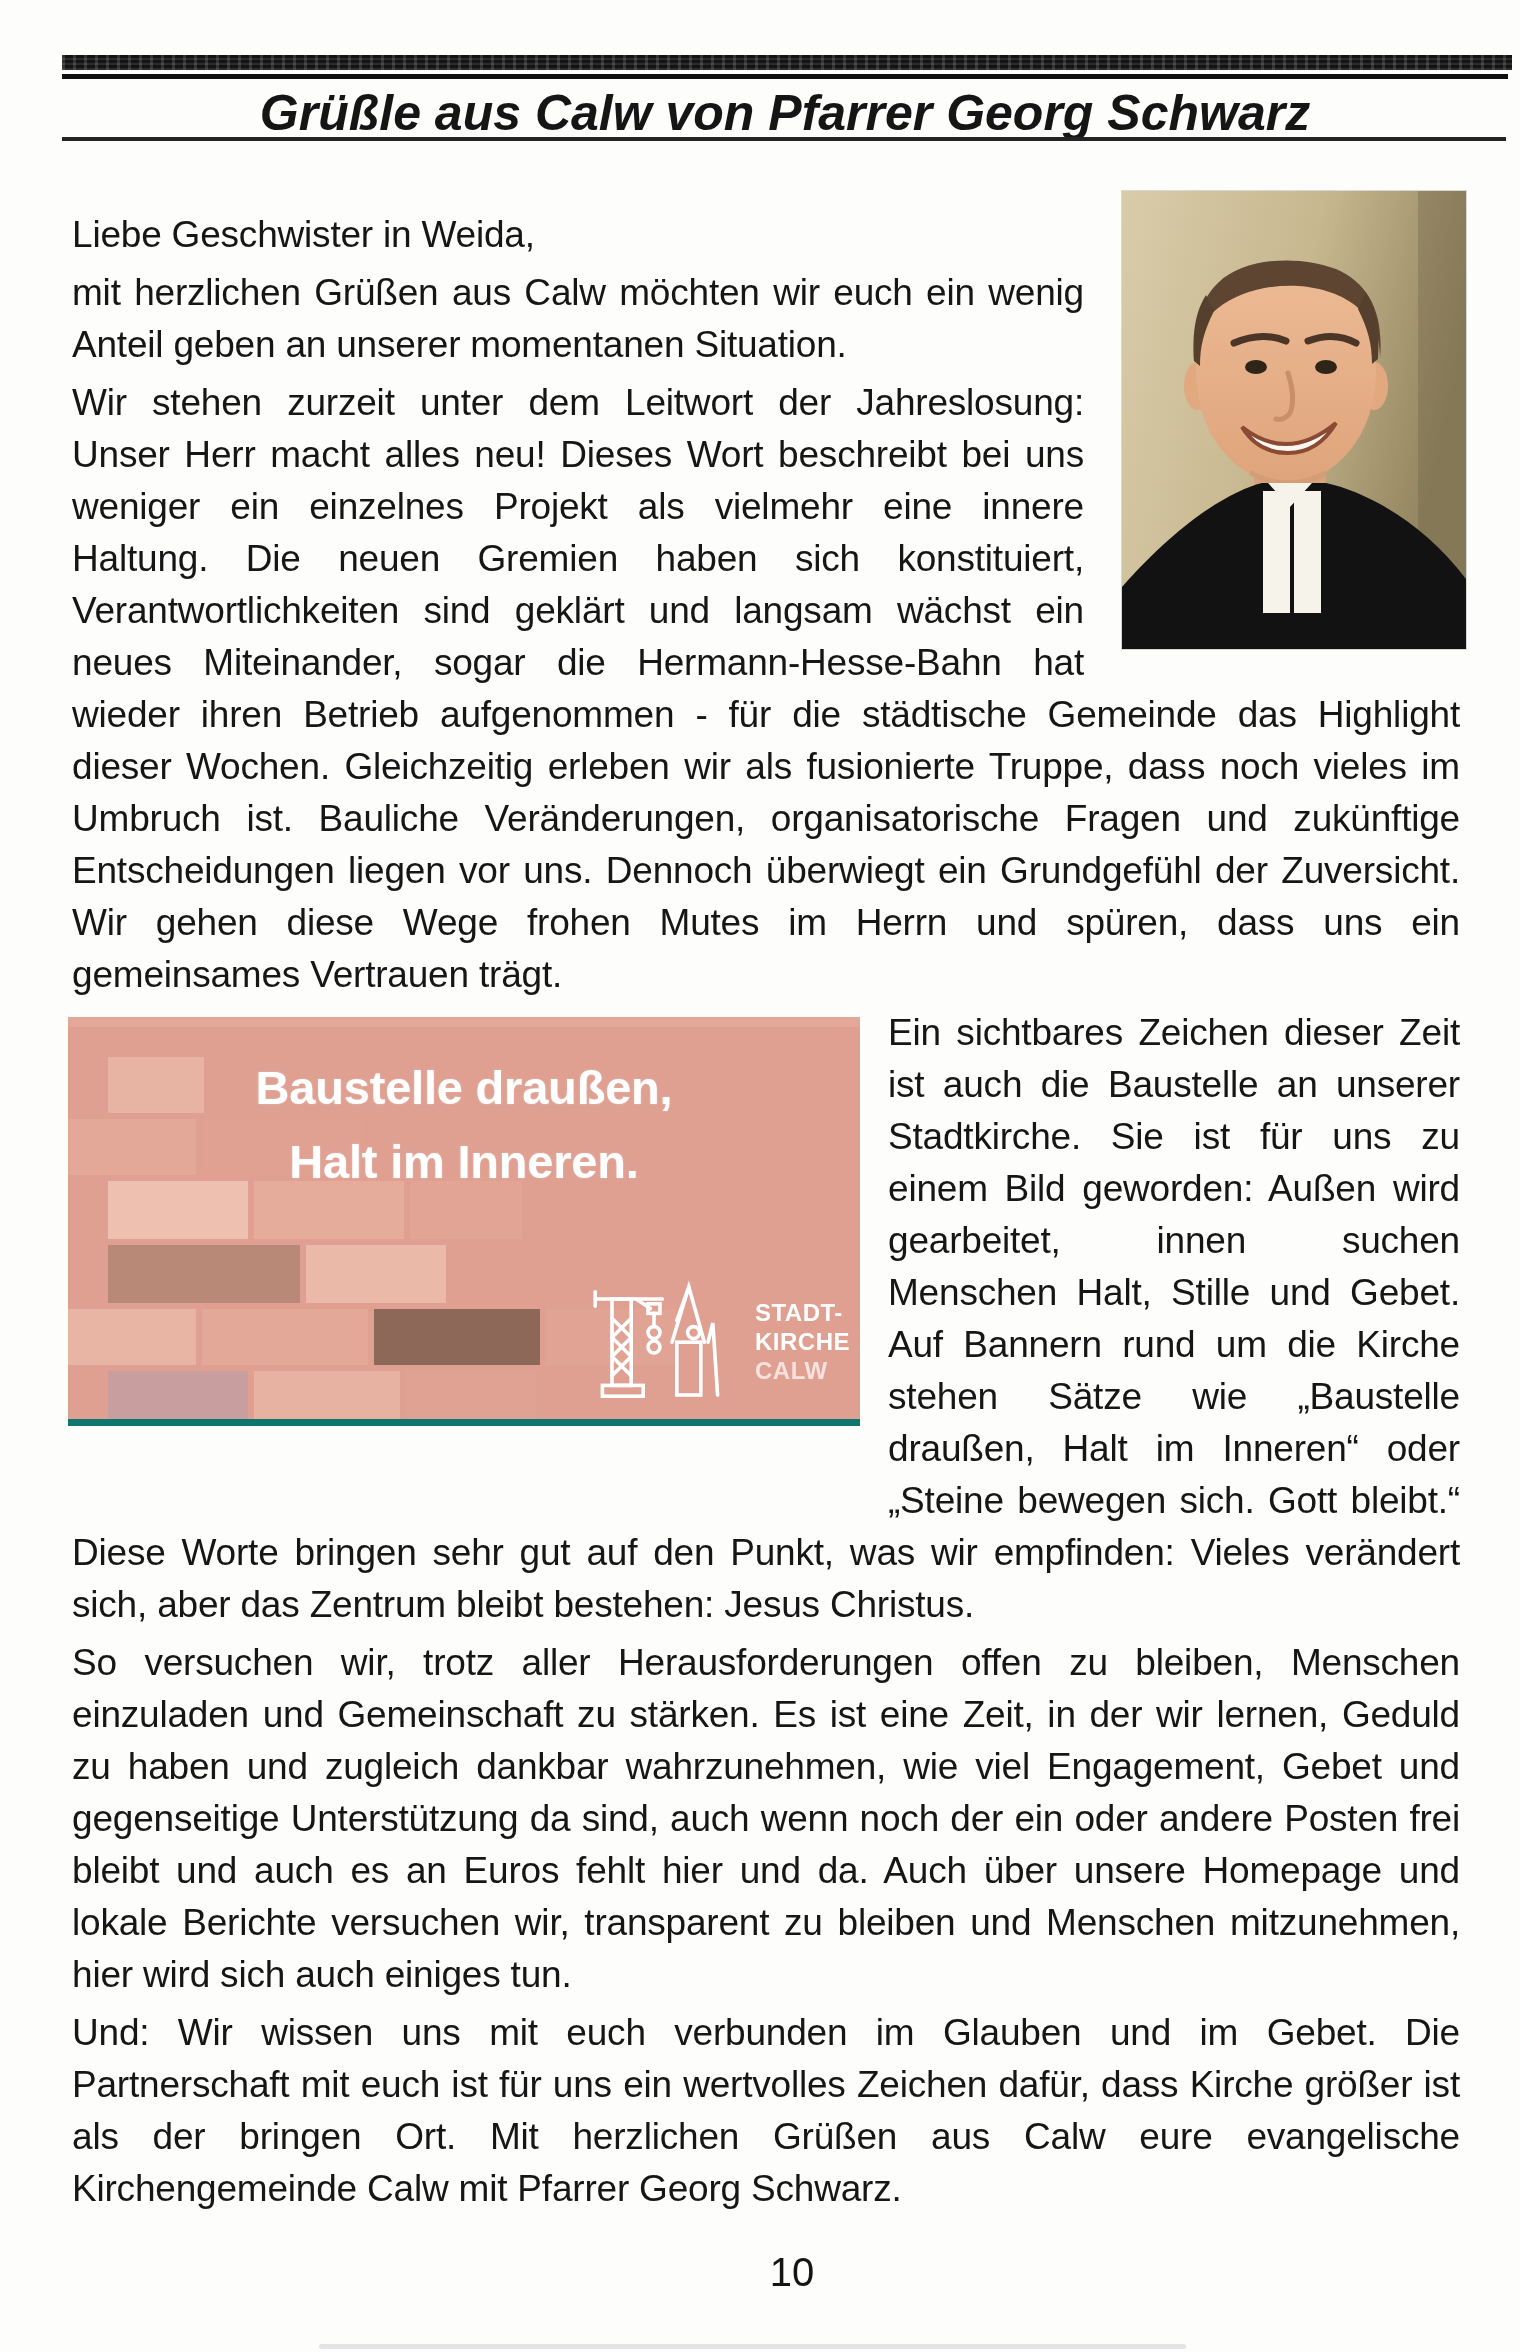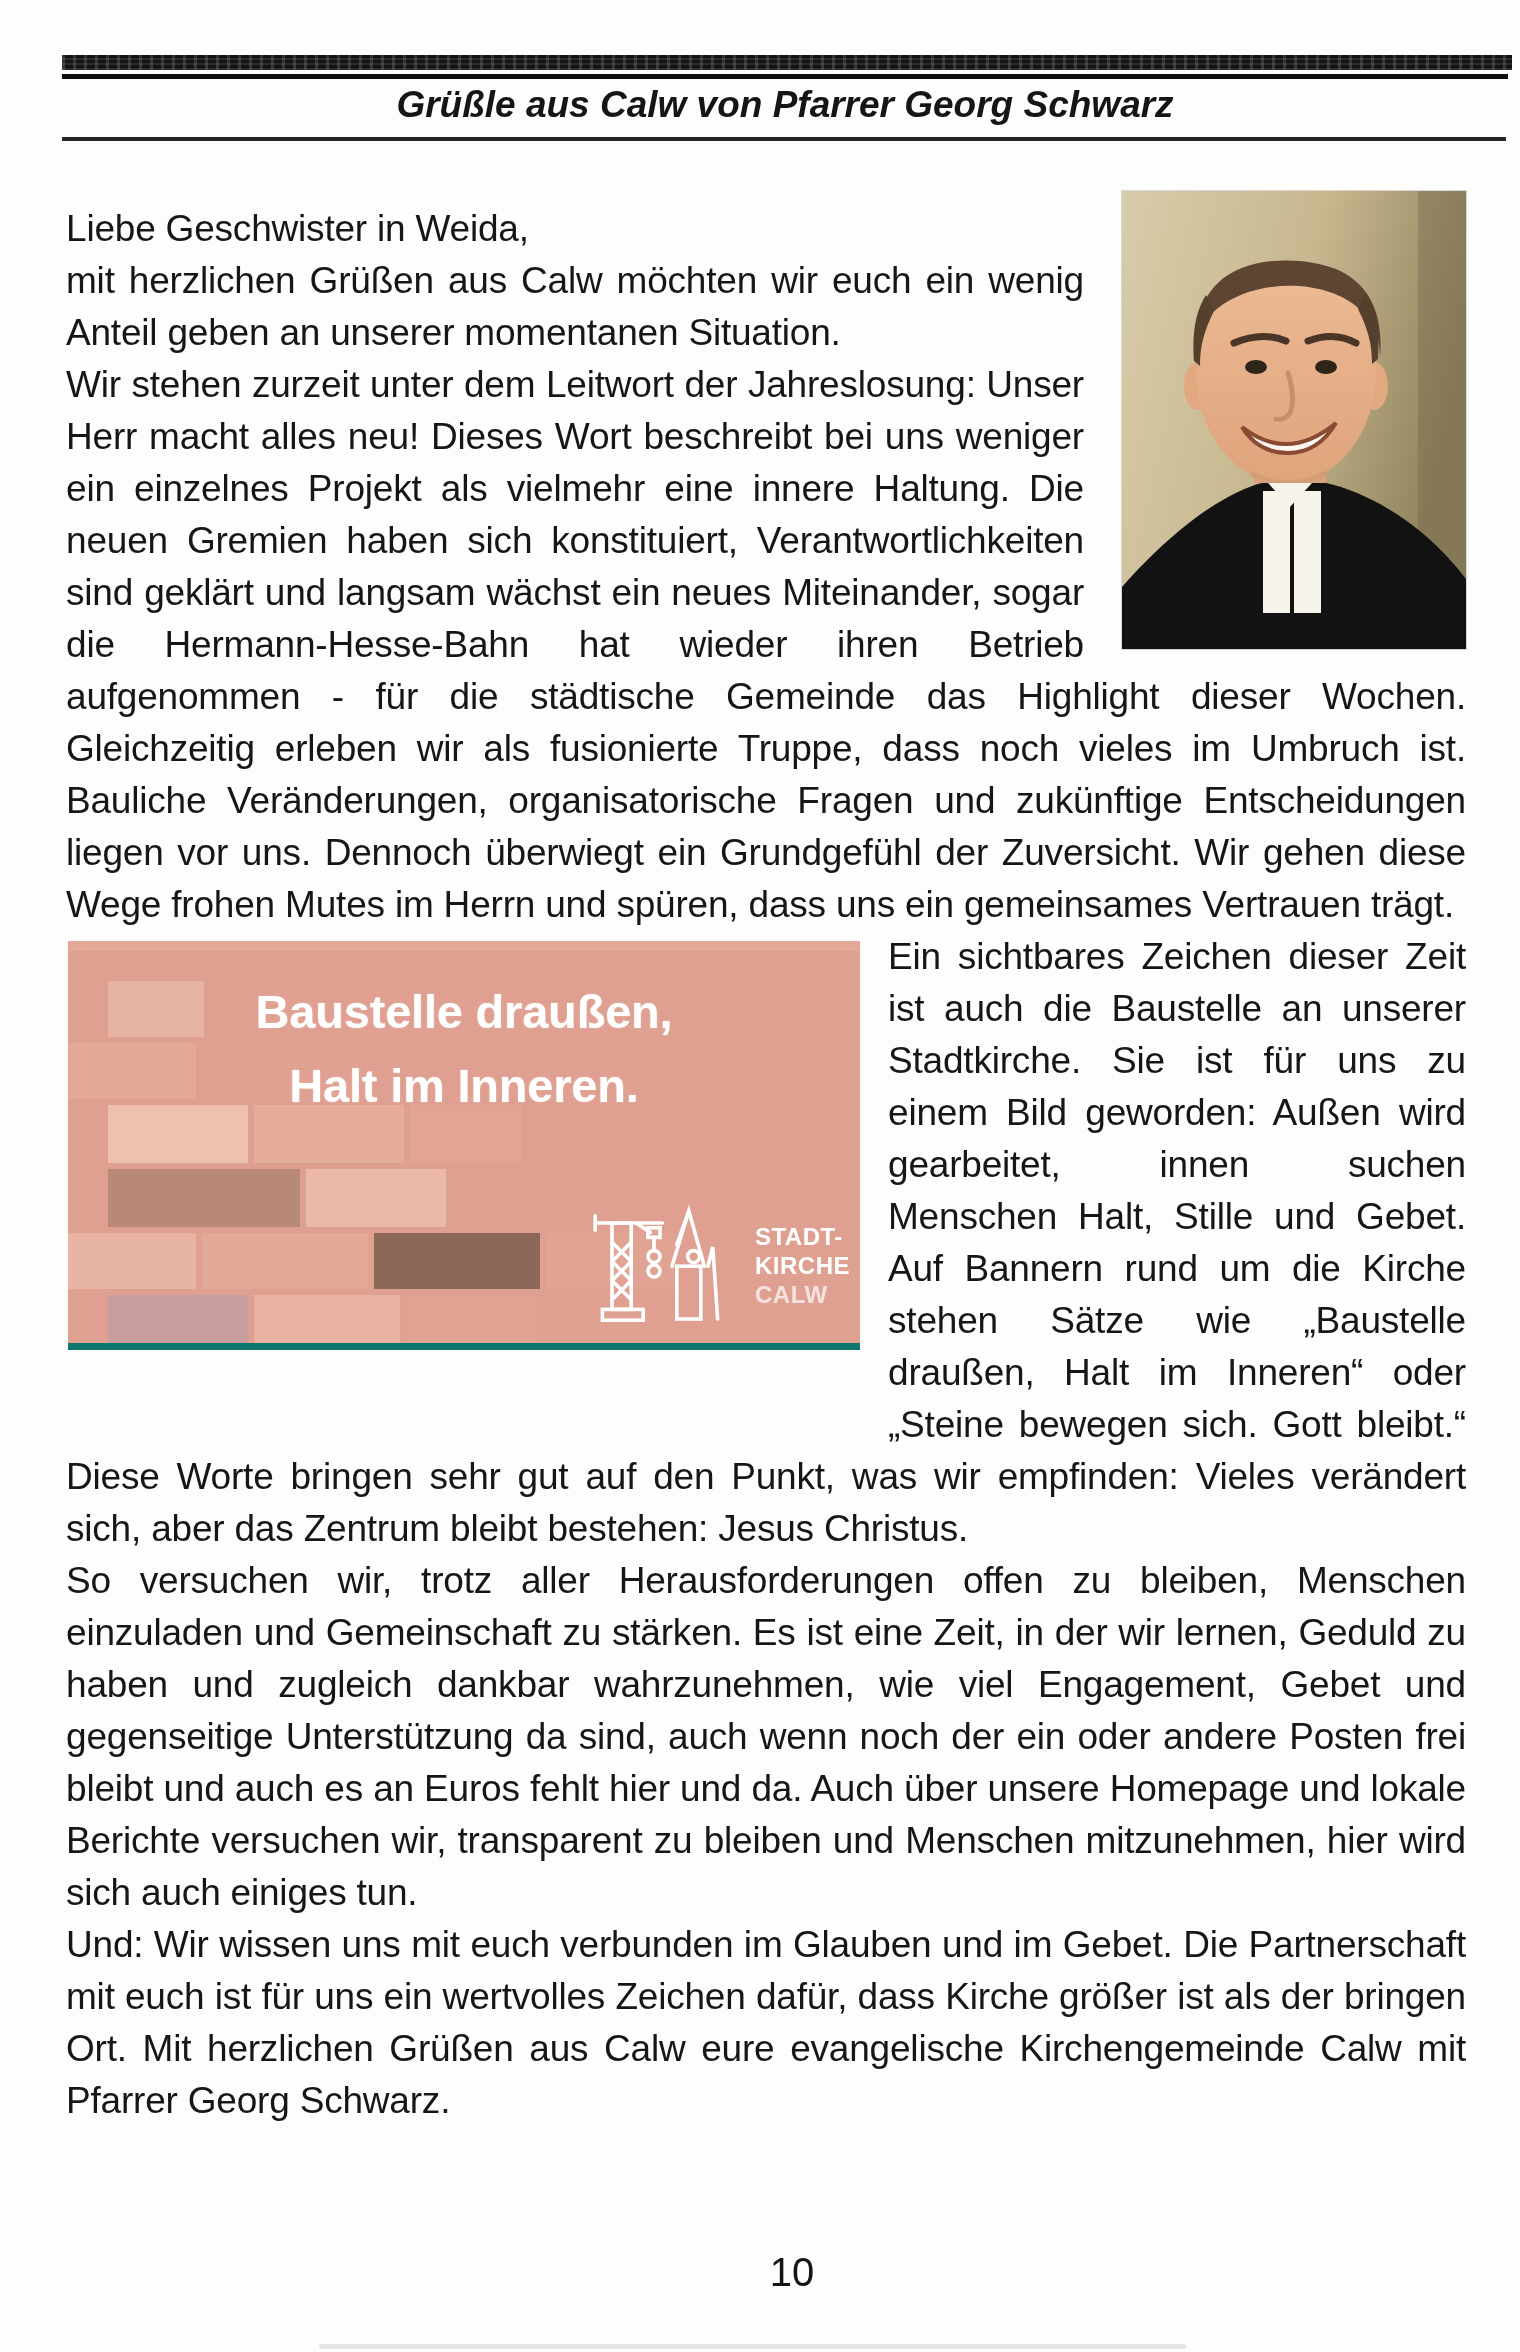--- a/index.html
+++ b/index.html
@@ -17,34 +17,34 @@
     position:absolute; top:55px; left:62px; right:8px; height:15px;
     background:#141414;
     background-image:
       repeating-linear-gradient(90deg, rgba(255,255,255,.14) 0 3px, transparent 3px 11px),
       repeating-linear-gradient(0deg, rgba(255,255,255,.10) 0 2px, transparent 2px 5px);
   }
   .bar-thin { position:absolute; top:74px; left:62px; right:12px; height:5px; background:#0f0f0f; }
   .page-title {
     position:absolute; top:84px; left:62px; right:12px;
     text-align:center;
-    font-size:37px; font-weight:bold; font-style:italic;
+    font-size:50px; font-weight:bold; font-style:italic;
     color:#151515;
   }
   .rule-under-title { position:absolute; top:137px; left:62px; right:14px; height:4px; background:#242424; }
 
   
   .body-text {
     position:absolute; top:203px; left:66px; width:1400px;
     font-size:37px; line-height:52px;
     text-align:justify;
     letter-spacing:-0.2px;
     color:#161616;
   }
-  .body-text p { margin:0; }
+  .body-text p { margin:6px; }
 
   
   .photo-frame {
     float:right;
     width:344px; height:458px;
     margin:-12px 0 10px 38px;
     background:#c4b58e;
     box-shadow:0 0 0 1px rgba(0,0,0,.15);
   }
   .photo-frame svg { display:block; width:100%; height:100%; }

